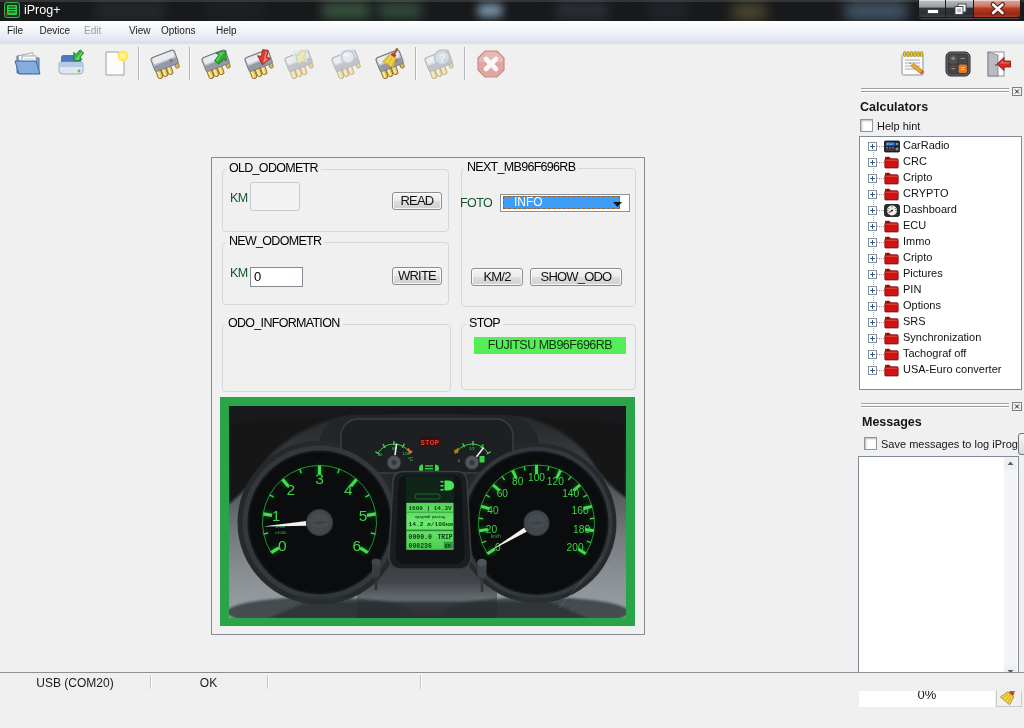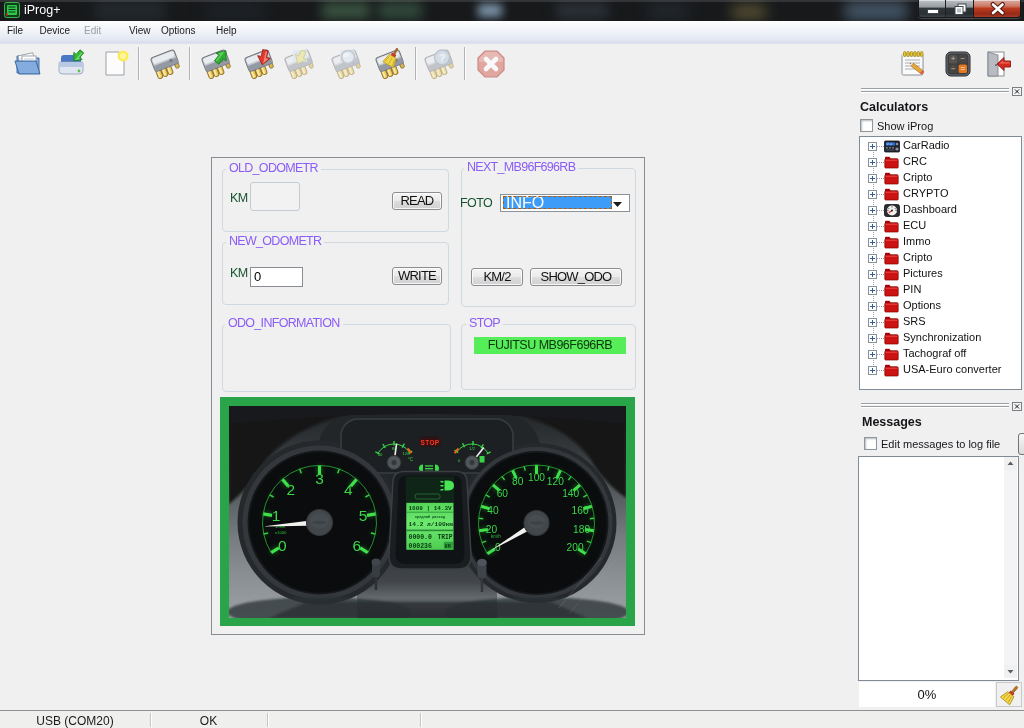--- a/index.html
+++ b/index.html
@@ -14,44 +14,44 @@
 .wbmin{width:28px;border-bottom-left-radius:4px;background:linear-gradient(#c0c4c8,#989da1 40%,#32373b 50%,#2b3034 82%,#40454b)}
 .wbmax{width:27px;border-left:none;border-right:none;background:linear-gradient(#bcc0c4,#94999d 40%,#2f3438 50%,#282d31 82%,#3d4248)}
 .wbclose{width:48px;border-bottom-right-radius:4px;background:linear-gradient(#d8aca4,#cd7c66 35%,#bc3a20 50%,#962916 82%,#aa3a26)}
 #menubar{position:absolute;left:0;top:21px;width:1024px;height:20px;background:linear-gradient(#fefefe,#e9edf5 75%,#dfe4f0)}
 .mitem{position:absolute;top:4px;font-size:10px;color:#1a1a1a}
 #toolstrip{position:absolute;left:0;top:41px;width:1024px;height:3px;background:#dbdfee}
 .ticon{position:absolute;top:48px;width:32px;height:32px}
 .tsep{position:absolute;top:47px;width:1px;height:33px;background:#b0b4b8;box-shadow:1px 0 0 #fbfbfb}
 #mainpanel{position:absolute;left:211px;top:157px;width:432px;height:476px;border:1px solid #888d93;background:#f0f0f1}
 .grp{position:absolute;border:1px solid #d0d9df;border-radius:4px}
-.grplab{position:absolute;font-size:12.5px;color:#8b5cf6;background:#f0f0f1;padding:0 3px;white-space:nowrap;letter-spacing:-0.7px}
+.grplab{position:absolute;font-size:12.5px;color:#000000;background:#f0f0f1;padding:0 3px;white-space:nowrap;letter-spacing:-0.7px}
 .lbl{position:absolute;font-size:12.5px;color:#14532d;letter-spacing:-0.6px}
 #fld1{position:absolute;left:250px;top:182px;width:48px;height:27px;background:#f2f2f3;border:1px solid #c3ccd4;border-radius:3px}
 #fld2{position:absolute;left:250px;top:267px;width:48px;height:18px;background:#fff;border:1px solid #878d93;font-size:13px;padding-left:3px;line-height:18px}
 .btn{position:absolute;border:1px solid #8a8e92;border-radius:3px;background:linear-gradient(#f4f4f4,#ebebeb 48%,#dddddd 52%,#d0d0d2);
 box-shadow:inset 0 0 0 1px rgba(255,255,255,0.8);font-size:13px;color:#111;text-align:center;line-height:16px;letter-spacing:-0.8px}
 #combo{position:absolute;left:500px;top:194px;width:128px;height:16px;background:#fff;border:1px solid #8d9297;padding:0}
 #combosel{position:absolute;left:2px;top:1px;width:106px;height:13px;background:#3c9cf8;outline:1px dashed #b55a00;outline-offset:-1px;
-color:#fff;font-size:16px;line-height:13px;padding-left:3px}
+color:#fff;font-size:12px;line-height:13px;padding-left:11px}
 #greenlab{position:absolute;left:474px;top:337px;width:152px;height:17px;background:#55ee58;font-size:12.5px;color:#103310;
 text-align:center;line-height:17px;letter-spacing:-0.5px}
 #photoframe{position:absolute;left:220px;top:397px;width:415px;height:229px;background:#2aa449}
 #photo{position:absolute;left:229px;top:406px;width:397px;height:212px}
 .blab{position:absolute;font-weight:bold;font-size:12.5px;color:#16161a}
 .rlab{position:absolute;font-size:11px;line-height:14px;color:#16161a}
 #treebox{position:absolute;left:859px;top:136px;width:161px;height:252px;background:#fff;border:1px solid #7f8c98}
 .plusbox{position:absolute;left:868px;width:9px;height:9px}
 .trlab{position:absolute;left:903px;font-size:11px;line-height:13px;color:#111}
 #msgbox{position:absolute;left:858px;top:456px;width:159px;height:223px;background:#fff;border:1px solid #7f8c98}
 #msgscroll{position:absolute;left:1004px;top:457px;width:13px;height:221px;background:#f4f4f4}
 .sbtn{position:absolute;left:0;width:13px;height:13px;background:#f0f0f0}
 #pctbar{position:absolute;left:859px;top:682px;width:136px;height:25px;background:#fff;font-size:13px;text-align:center;line-height:25px;color:#111}
 #broombtn{position:absolute;left:996px;top:682px;width:26px;height:25px;background:#f0f0f1;border:1px solid #c8cacc;box-sizing:border-box;padding:1px 0 0 2px}
-#statusbar{position:absolute;left:0;top:710px;width:1024px;height:18px;background:#efefee;border-top:1px solid #8f8f8f;font-size:12px;color:#1a1a1a}
+#statusbar{position:absolute;left:0;top:672px;width:1024px;height:18px;background:#efefee;border-top:1px solid #8f8f8f;font-size:12px;color:#1a1a1a}
 .ssep{position:absolute;top:2px;width:1px;height:14px;background:#c6c6c6;box-shadow:1px 0 0 #fff}
 </style></head>
 <body>
 <div id="titlebar">
     <div style="position:absolute;left:95px;top:0px;width:70px;height:21px;background:#23282c;filter:blur(6px)"></div>
     <div style="position:absolute;left:205px;top:0px;width:60px;height:21px;background:#1d2125;filter:blur(7px)"></div>
     <div style="position:absolute;left:322px;top:2px;width:48px;height:17px;background:#39523f;filter:blur(6px)"></div>
     <div style="position:absolute;left:378px;top:2px;width:44px;height:17px;background:#32493c;filter:blur(6px)"></div>
     <div style="position:absolute;left:478px;top:4px;width:24px;height:13px;background:#7e97ad;filter:blur(5px)"></div>
     <div style="position:absolute;left:556px;top:2px;width:52px;height:17px;background:#2b3036;filter:blur(6px)"></div>
@@ -595,21 +595,21 @@
 <div style="position:absolute;left:861px;top:89px;width:148px;height:1px;background:#fff"></div>
 <div style="position:absolute;left:861px;top:91px;width:148px;height:1px;background:#9aa0a5"></div>
 <div style="position:absolute;left:861px;top:92px;width:148px;height:1px;background:#fff"></div>
 <div style="position:absolute;left:1012px;top:87px;width:10px;height:9px;background:#f2f2f2;border:1px solid #7a7f85;box-sizing:border-box">
     <svg width="8" height="7" style="position:absolute;left:0px;top:0px">
       <path d="M2,1.5 L6,5.5 M6,1.5 L2,5.5" stroke="#1a1a1a" stroke-width="1"></path>
     </svg>
   </div>
 <div class="blab" style="left:860px;top:100px">Calculators</div>
 <div style="position:absolute;left:860px;top:119px;width:13px;height:13px;background:#fff;border:1px solid #8e969c;box-sizing:border-box;box-shadow:inset 1px 1px 2px rgba(120,130,140,0.55)"></div>
-<div class="rlab" style="left:877px;top:119px">Show iProg</div>
+<div class="rlab" style="left:877px;top:119px">Help hint</div>
 <div id="treebox"></div>
 <div style="position:absolute;left:873px;top:146px;width:1px;height:224px;background-image:repeating-linear-gradient(to bottom,#9aa0a6 0 1px,transparent 1px 2px)"></div>
 <div style="position:absolute;left:877px;top:146px;width:7px;height:1px;background-image:repeating-linear-gradient(to right,#9aa0a6 0 1px,transparent 1px 2px)"></div>
 <div class="plusbox" style="top:142px">
     <svg width="9" height="9" viewBox="0 0 9 9">
       <rect x="0.5" y="0.5" width="8" height="8" fill="#fff" stroke="#889099" stroke-width="1"></rect>
       <path d="M2,4.5 h5 M4.5,2 v5" stroke="#3a5a9a" stroke-width="1"></path>
     </svg>
   </div>
 <div style="position:absolute;left:884px;top:140px;width:16px;height:13px">
@@ -844,21 +844,21 @@
 <div style="position:absolute;left:861px;top:404px;width:148px;height:1px;background:#fff"></div>
 <div style="position:absolute;left:861px;top:406px;width:148px;height:1px;background:#9aa0a5"></div>
 <div style="position:absolute;left:861px;top:407px;width:148px;height:1px;background:#fff"></div>
 <div style="position:absolute;left:1012px;top:402px;width:10px;height:9px;background:#f2f2f2;border:1px solid #7a7f85;box-sizing:border-box">
     <svg width="8" height="7" style="position:absolute;left:0px;top:0px">
       <path d="M2,1.5 L6,5.5 M6,1.5 L2,5.5" stroke="#1a1a1a" stroke-width="1"></path>
     </svg>
   </div>
 <div class="blab" style="left:862px;top:415px">Messages</div>
 <div style="position:absolute;left:864px;top:437px;width:13px;height:13px;background:#fff;border:1px solid #8e969c;box-sizing:border-box;box-shadow:inset 1px 1px 2px rgba(120,130,140,0.55)"></div>
-<div class="rlab" style="left:881px;top:437px">Edit messages to log file</div>
+<div class="rlab" style="left:881px;top:437px">Save messages to log iProg</div>
 <div style="position:absolute;left:1018px;top:433px;width:12px;height:20px;border:1px solid #70757a;border-radius:3px;background:linear-gradient(#f6f6f6,#dcdcdc)"></div>
 <div id="msgbox"></div>
 <div id="msgscroll">
     <div class="sbtn" style="top:0">
       <svg width="13" height="13">
         <path d="M3.5,8 L6.5,4.5 L9.5,8 Z" fill="#5a5f66"></path>
       </svg>
     </div>
     <div class="sbtn" style="bottom:0">
       <svg width="13" height="13">

